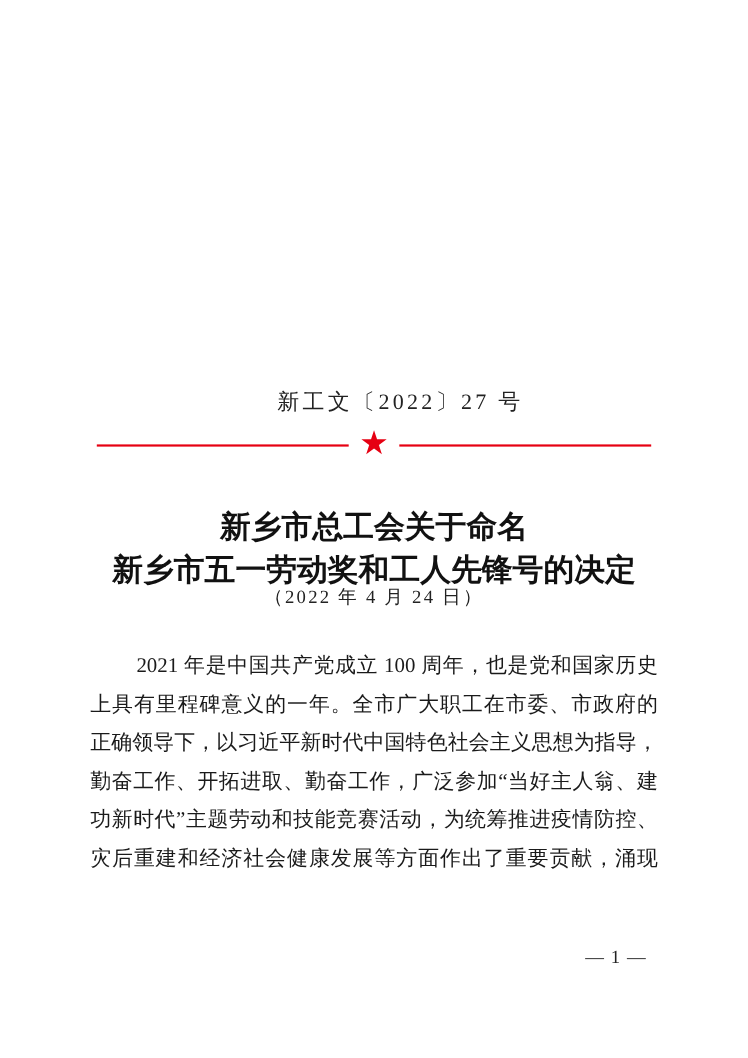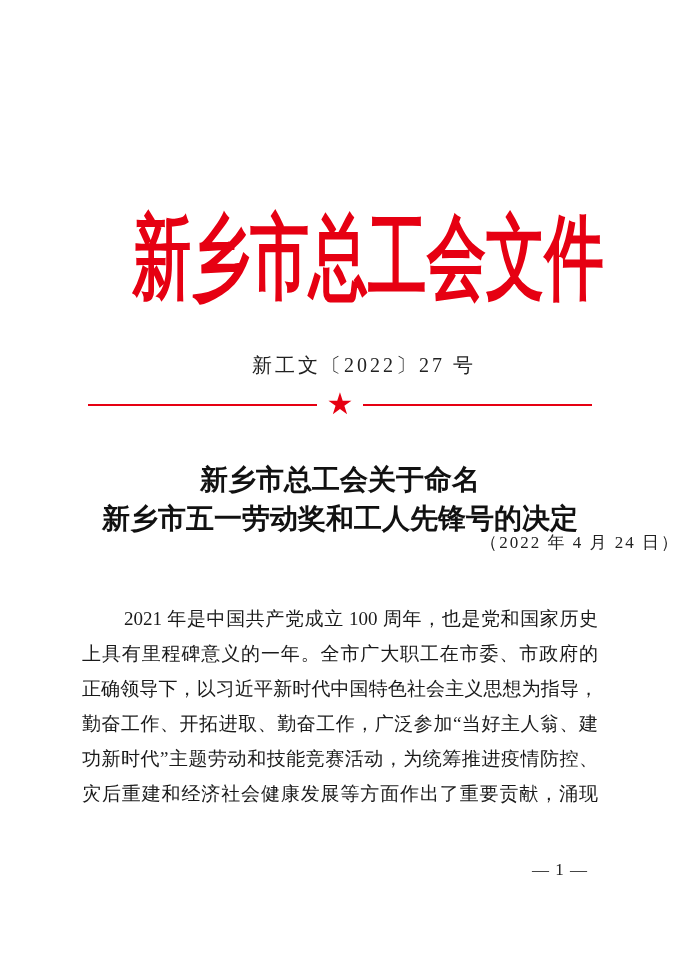--- a/index.html
+++ b/index.html
@@ -76,21 +76,21 @@
     font-weight: bold;
     line-height: 39px;
     color: #111;
   }
   
   .date {
     position: absolute;
     top: 531px;
     left: 0;
     width: 100%;
-    text-align: right;
+    text-align: center;
     font-size: 17px;
     letter-spacing: 2px;
     color: #222;
   }
   
   .body-text {
     position: absolute;
     top: 588px;
     left: 82px;
     width: 516px;
@@ -100,40 +100,36 @@
   .body-text .bl {
     height: 35px;
     line-height: 35px;
     text-align: justify;
     text-align-last: justify;
     overflow: hidden;
     white-space: nowrap;
   }
   .body-text .bl.indent {
     padding-left: 42px;
-    margin-top: 13px;
   }
   
   .page-number {
     position: absolute;
     top: 860px;
     right: 92px;
     font-size: 17px;
     letter-spacing: 1px;
     color: #222;
   }
 </style>
 </head>
 <body>
 
 <div class="page">
 
-  <div class="header-title">
-    <span class="inner">新乡市总工会文件</span>
-  </div>
 
   <div class="doc-number">新工文〔2022〕27 号</div>
 
   <div class="separator">
     <span class="line"></span>
     <span class="star">★</span>
     <span class="line"></span>
   </div>
 
   <div class="title">

